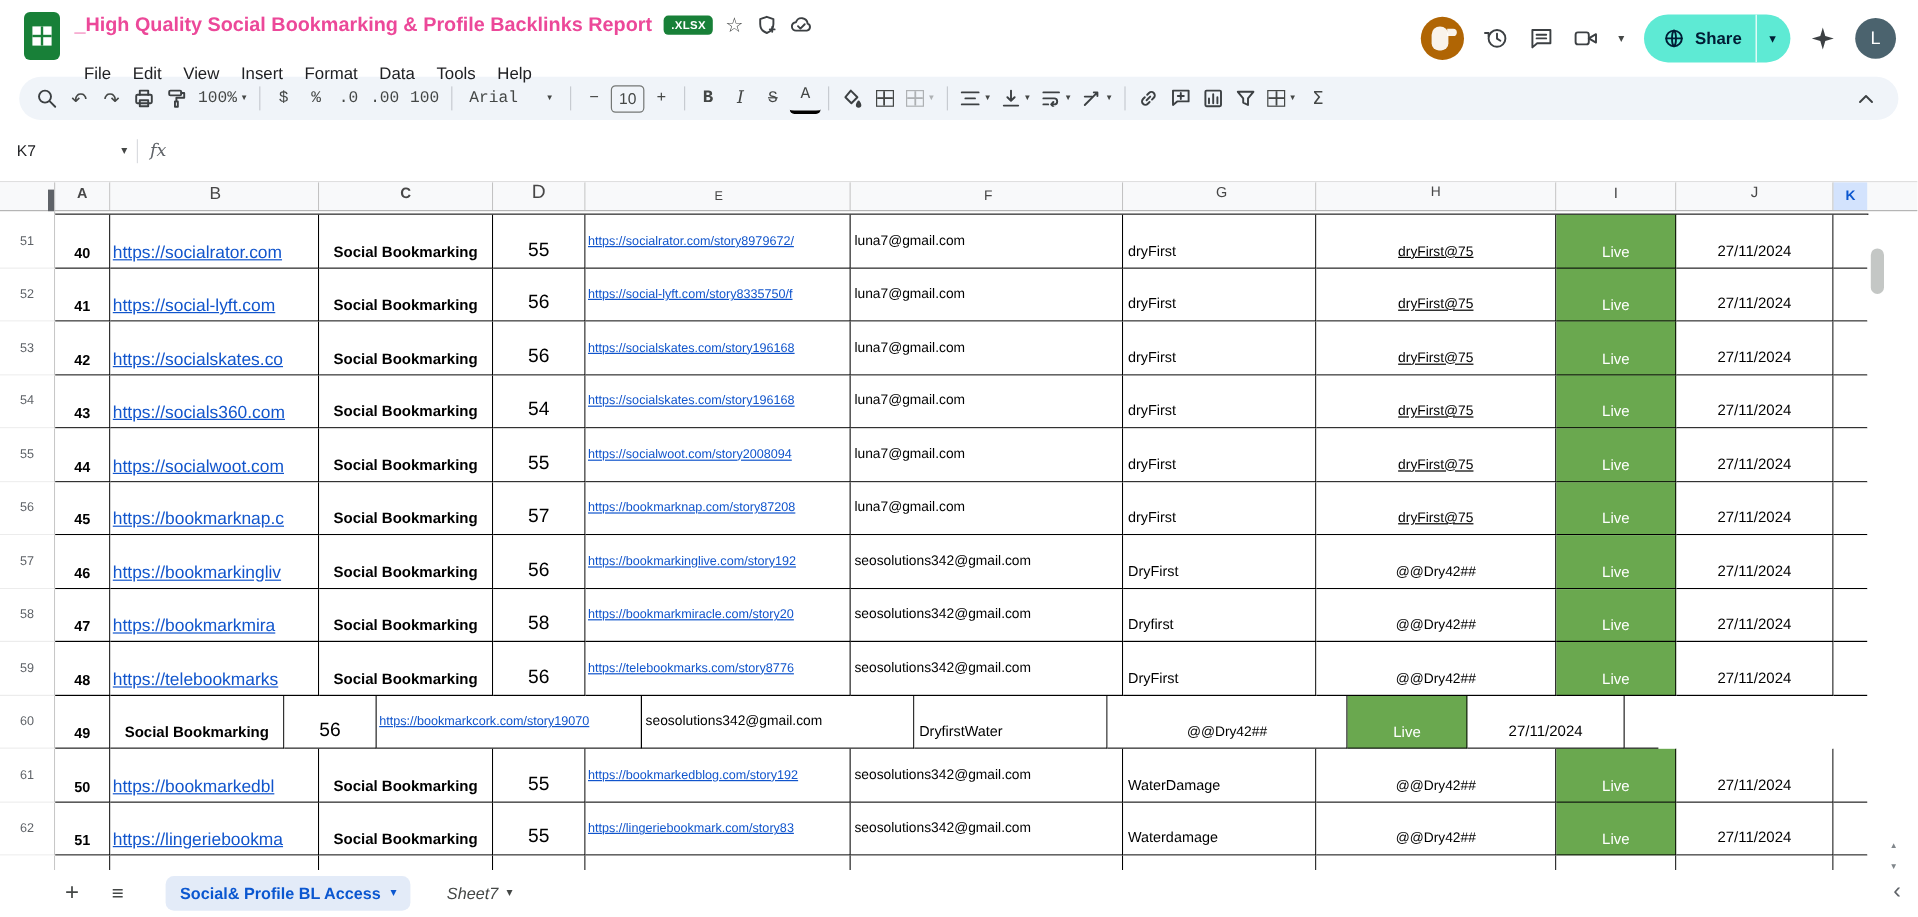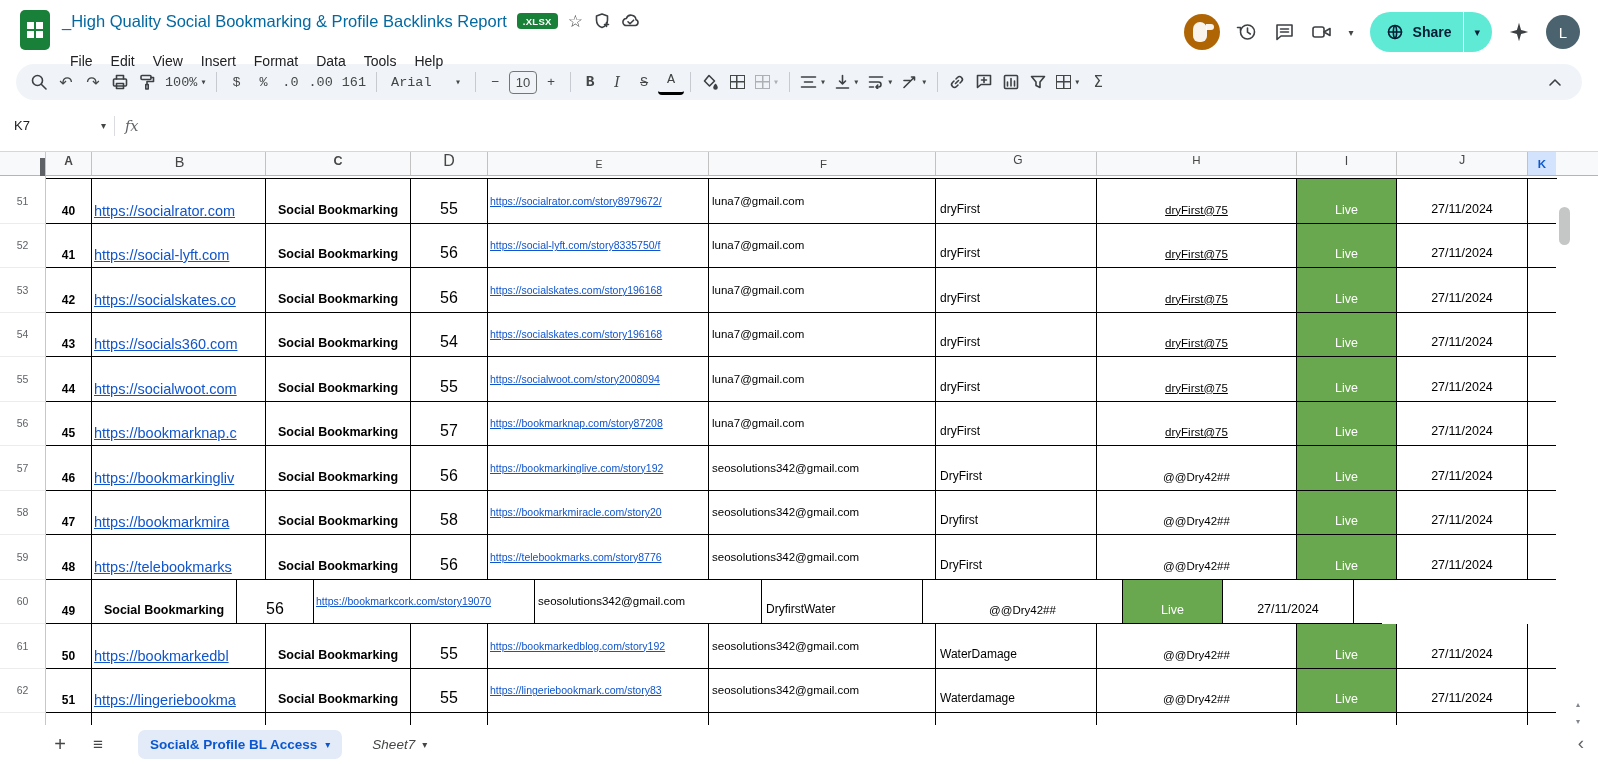--- a/index.html
+++ b/index.html
@@ -11,21 +11,21 @@
   .topbar { height:62px; display:flex; align-items:flex-start; padding:8px 18px 0 16px; }
   .sheets-logo { width:30px; height:40px; background:#188038; border-radius:5px; margin:2px 12px 0 4px;
     position:relative; flex:0 0 auto; }
   .sheets-logo::after { content:""; position:absolute; left:7px; top:12px; width:16px; height:16px;
     background:
       linear-gradient(#188038,#188038) 0 7px/16px 2px no-repeat,
       linear-gradient(#188038,#188038) 7px 0/2px 16px no-repeat,
       #fff; }
   .title-block { display:flex; flex-direction:column; }
   .title-row { display:flex; align-items:center; gap:10px; height:26px; }
-  .doc-title { font-size:16.5px; color:#0369a1; white-space:nowrap; }
+  .doc-title { font-size:16.5px; color:#ec4899; white-space:nowrap;font-weight:bold; }
   .badge { background:#188038; color:#fff; font-size:9.5px; font-weight:bold; padding:2.5px 6px;
     border-radius:4px; letter-spacing:.3px; }
   .tb-ico { color:#444746; font-size:17px; line-height:1; display:flex; align-items:center; }
   .menu-row { display:flex; gap:2px; margin-top:16px; }
   .menu-item { font-size:14px; color:#202124; padding:3px 8px; border-radius:4px; cursor:default; }
   .top-right { margin-left:auto; display:flex; align-items:center; gap:16px; height:48px; }
   .avatar-orange { width:36px; height:36px; border-radius:50%; background:#b06504; position:relative; overflow:hidden; }
   .avatar-orange::after { content:""; position:absolute; left:9px; top:8px; width:14px; height:20px;
     background:#fff; border-radius:7px 7px 6px 6px; opacity:.92; }
   .avatar-orange::before { content:""; position:absolute; left:22px; top:10px; width:8px; height:6px;
@@ -225,21 +225,21 @@
       </span>
       <span class="t-btn">
         <span class="t-text">100%</span>
           <span class="caret">▾</span>
       </span>
       <span class="t-divider"></span>
       <span class="t-btn t-text">$</span>
       <span class="t-btn t-text">%</span>
       <span class="t-btn t-text">.0</span>
       <span class="t-btn t-text">.00</span>
-      <span class="t-btn t-text">161</span>
+      <span class="t-btn t-text">100</span>
       <span class="t-divider"></span>
       <span class="t-btn" style="min-width:86px;justify-content:space-between;padding:0 8px;">
         <span class="t-text">Arial</span>
           <span class="caret">▾</span>
       </span>
       <span class="t-divider"></span>
       <span class="t-btn t-text">−</span>
       <span class="fontsize-box">10</span>
       <span class="t-btn t-text">+</span>
       <span class="t-divider"></span>

